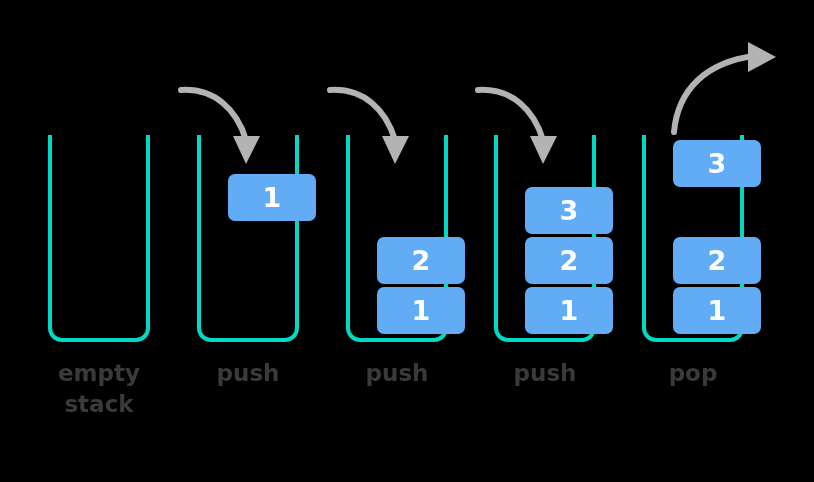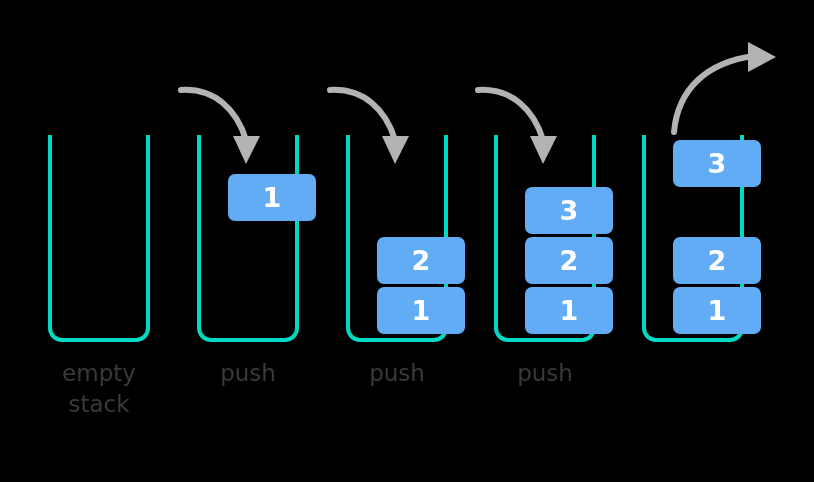--- a/index.html
+++ b/index.html
@@ -66,21 +66,21 @@
 
   
   .stack-label {
     position: absolute;
     left: 0;
     top: 358px;
     width: 150px;
     text-align: center;
     color: var(--label);
     font-size: 23px;
-    font-weight: normal;
+    font-weight: bold;
     line-height: 1.35;
     white-space: pre-line;
   }
 
   
   .arrow-svg {
     position: absolute;
     overflow: visible;
     pointer-events: none;
   }
@@ -149,15 +149,16 @@
       <path d="M 8 92 C 12 48, 42 22, 88 16" stroke="#b3b3b3" stroke-width="6" fill="none" stroke-linecap="round"></path>
       <path d="M 82 2 L 110 17 L 82 32 Z" fill="#b3b3b3"></path>
     </svg>
 
     <div class="stack-container">
       <div class="block" style="left:27px; top:5px;">3</div>
       <div class="block" style="left:27px; top:102px;">2</div>
       <div class="block" style="left:27px; top:152px;">1</div>
     </div>
 
+    <div class="stack-label">pop</div>
   </div>
 
 </div>
 
 </body></html>

